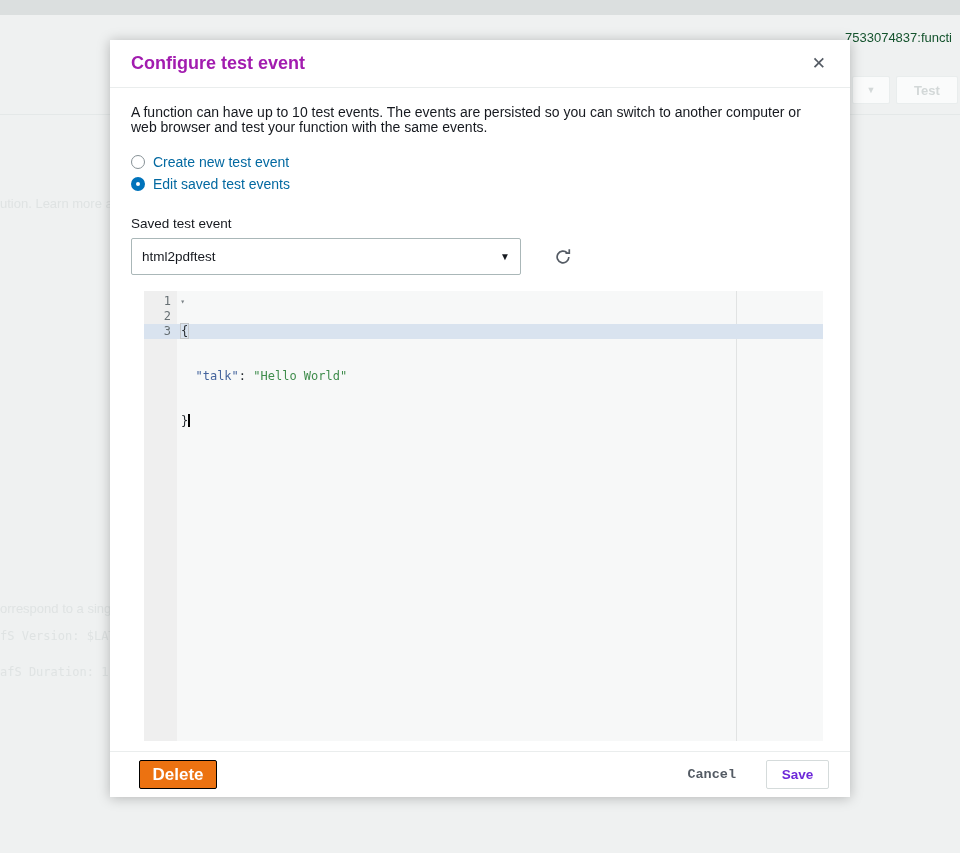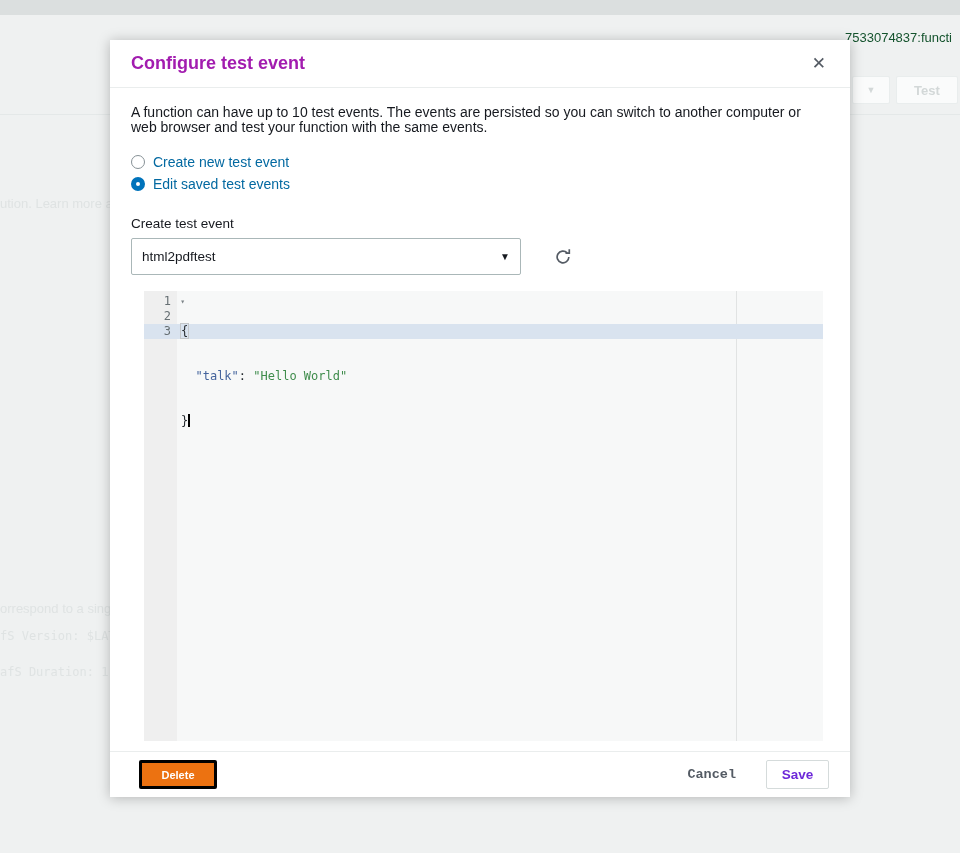--- a/index.html
+++ b/index.html
@@ -73,22 +73,22 @@
   .bracket-match { border:1px solid #c4c7ca; margin:-1px; }
   .tok-key { color:#44639c; }
   .tok-str { color:#3f8c4c; }
   .cursor { display:inline-block; width:2px; height:13px; background:#000; vertical-align:-2px; }
   
   .modal-footer {
     flex:0 0 46px; border-top:1px solid #eaeded;
     display:flex; align-items:center; padding:0 21px 0 29px;
   }
   .btn-delete {
-    width:78px; height:29px; background:#ec7211; border:3px solid #000000; border-radius:2px;
-    color:#fff; font-weight:bold; font-size:11px; cursor:pointer;
+    width:78px; height:29px; background:#ec7211; border:1px solid #000000; border-radius:2px;
+    color:#fff; font-weight:bold; font-size:17px; cursor:pointer;
     font-family:"Liberation Sans", sans-serif;
   }
   .footer-spacer { flex:1; }
   .btn-cancel {
     background:none; border:none; color:#545b64; font-weight:bold; font-size:13.5px;
     margin-right:30px; cursor:pointer; font-family:Liberation Mono, monospace;
   }
   .btn-save {
     width:63px; height:29px; background:#fff; border:1px solid #d5dbdb; border-radius:2px;
     color:#6d28d9; font-weight:bold; font-size:13.5px; font-family:"Liberation Sans", sans-serif;
@@ -122,21 +122,21 @@
       <div class="radio-row">
         <span class="radio-circle"></span>
         <span class="radio-label">Create new test event</span>
       </div>
       <div class="radio-row">
         <span class="radio-circle checked"></span>
         <span class="radio-label">Edit saved test events</span>
       </div>
     </div>
 
-    <div class="field-label">Create test event</div>
+    <div class="field-label">Saved test event</div>
 
     <div class="select-row">
       <div class="select-box">
         <span class="select-value">html2pdftest</span>
         <span class="select-caret">▼</span>
       </div>
       <div class="refresh-btn">
         <svg width="18" height="18" viewBox="0 0 16 16">
           <path d="M13.2 8a5.2 5.2 0 1 1-1.5-3.7" fill="none" stroke="#545b64" stroke-width="1.5"></path>
           <path d="M13.6 1.2 l0 3.4 l-3.4 0" fill="none" stroke="#545b64" stroke-width="1.5"></path>

